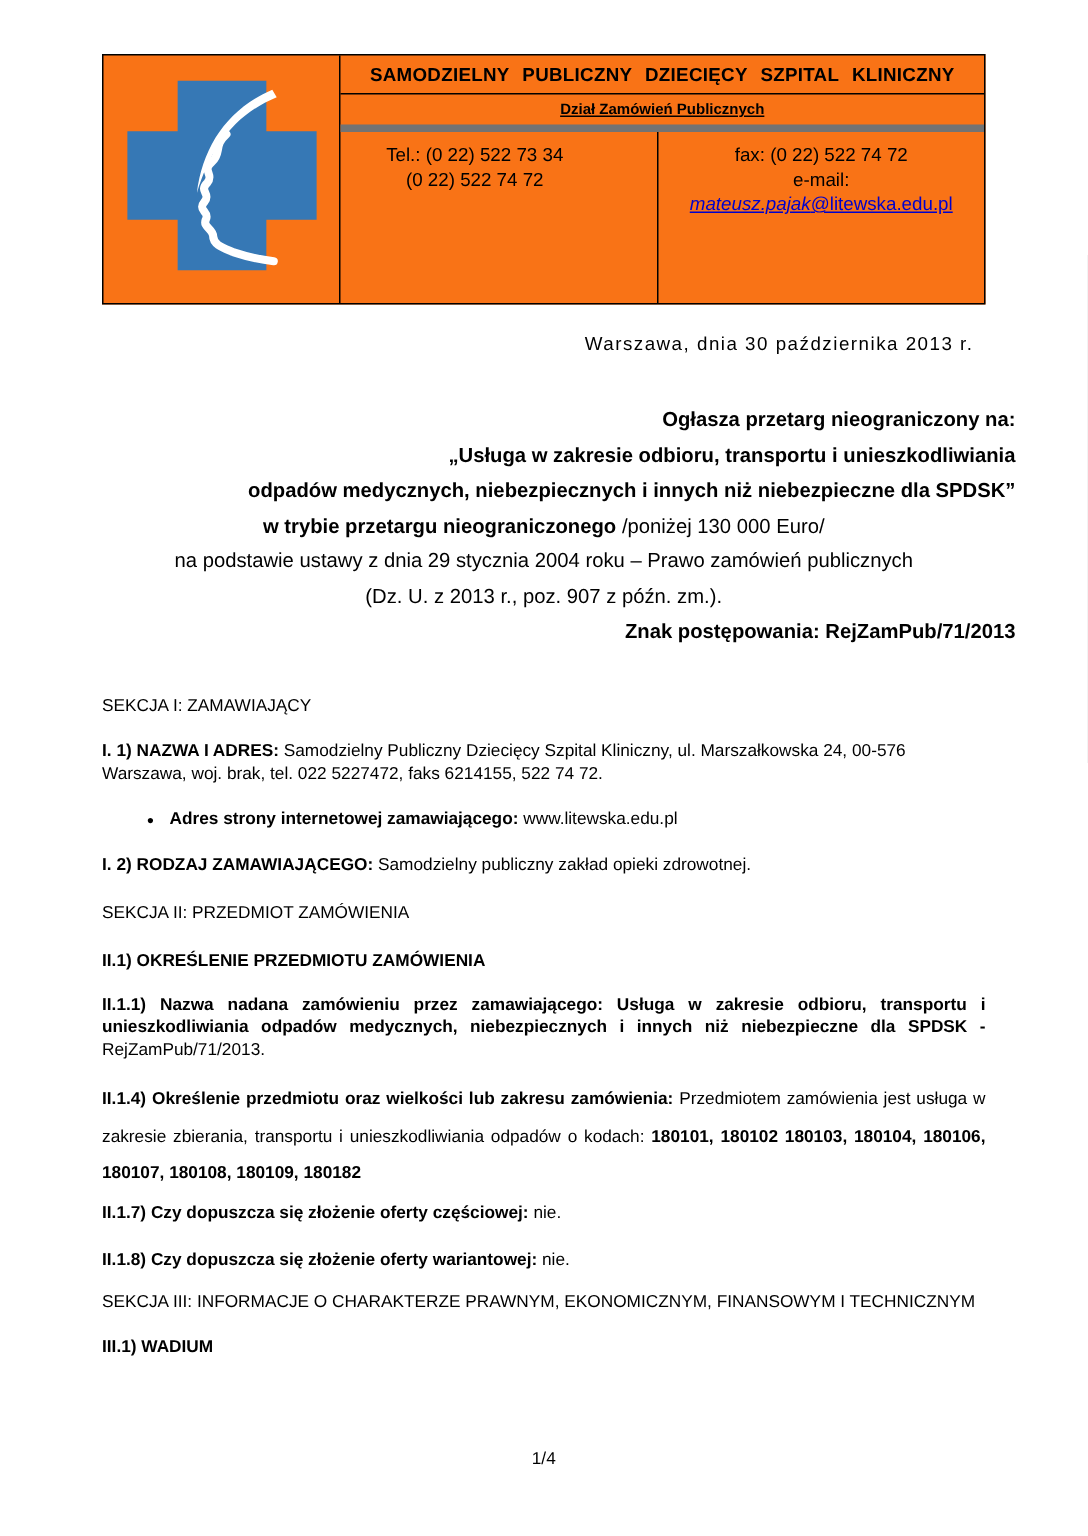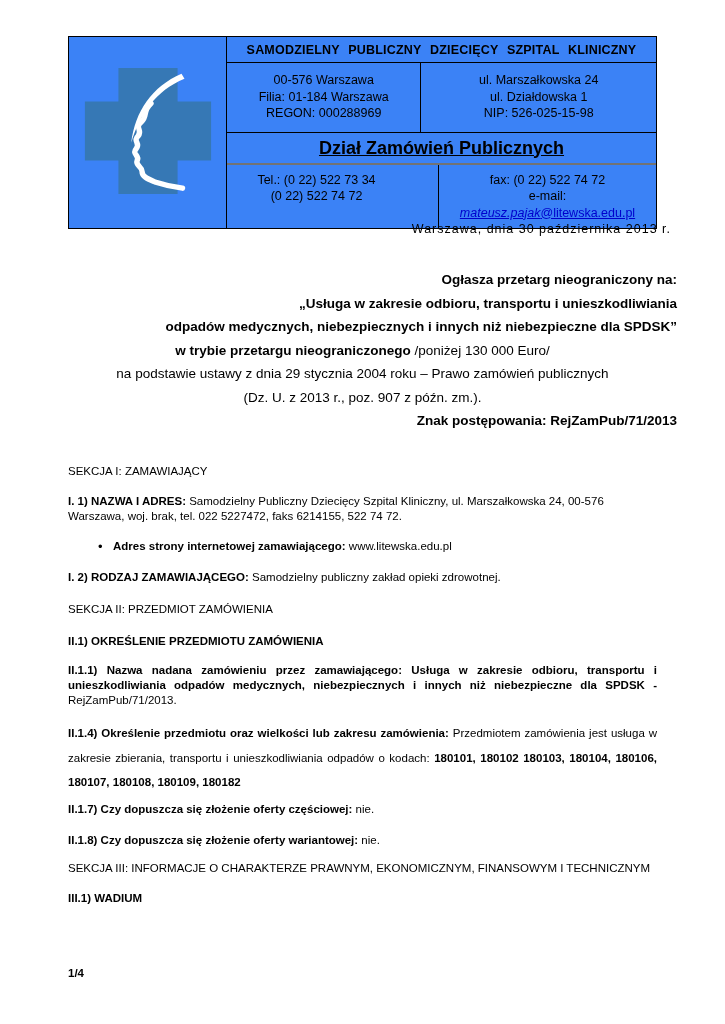--- a/index.html
+++ b/index.html
@@ -6,47 +6,47 @@
   html,body { background:#e9e9e9; }
   body { font-family:"Liberation Sans", sans-serif; color:#000; }
   .page {
     position:relative; width:725px; height:1024px; background:#fff;
     margin:0 auto; overflow:hidden;
   }
 
   
   .header-table {
     position:absolute; top:36px; left:68px; width:589px; min-height:167px;
-    border:1px solid #000; display:flex; background:#3b82f6;
+    border:1px solid #000; display:flex; background:#f97316;
   }
   .logo-cell {
     width:158px; border-right:1px solid #000;
     display:flex; align-items:center; justify-content:center;
   }
   .head-right { flex:1; display:flex; flex-direction:column; font-size:12.5px; }
   .h-title {
     border-bottom:1px solid #000; text-align:center; font-weight:bold;
     font-size:12.5px; padding:6px 2px 5px; word-spacing:5px; letter-spacing:.2px;
   }
   .h-addr { display:flex; border-bottom:1px solid #000; }
   .h-addr-cell { flex:45; text-align:center; padding:9px 4px 10px; line-height:16.5px; }
   .h-addr-cell.right { flex:55; border-left:1px solid #000; }
   .h-dept {
     text-align:center; font-weight:bold; text-decoration:underline;
-    padding:5px 4px 4px; border-bottom:2px solid #737373; font-size:18px;
+    padding:5px 4px 4px; border-bottom:5px solid #737373; font-size:10px;
   }
   .h-contact { display:flex; flex:1;gap:32px; }
   .h-contact-cell { flex:45; text-align:center; padding:7px 4px; line-height:16.5px; }
   .h-contact-cell.right { flex:55; border-left:1px solid #000; }
   .email-link { color:#0000cc; text-decoration:underline; cursor:pointer; }
   .email-user { font-style:italic; }
 
   
   .date-line {
-    position:absolute; top:222px; left:82px; width:589px;
+    position:absolute; top:222px; left:60px; width:589px;
     text-align:right; font-size:12.5px; letter-spacing:1px;
   }
 
   
   .title-block {
     position:absolute; top:268px; left:48px; width:629px;
     text-align:center; font-size:13.5px; line-height:23.5px;
   }
   .title-block .b { font-weight:bold;text-align:right; }
 
@@ -64,21 +64,21 @@
   .mb14 { margin-bottom:14px !important; }
   .mb16 { margin-bottom:16px !important; }
   .mb17 { margin-bottom:17px !important; }
   .wide-lines { line-height:24.5px; margin-bottom:7px !important; }
   .bullet-row { display:flex; margin:5px 0 16px; }
   .bullet-dot { width:15px; margin-left:30px; font-size:13px; }
 
   
   .footer {
     position:absolute; top:967px; left:68px; width:589px;
-    text-align:left; font-weight:bold; font-size:11.5px;
+    text-align:center; font-weight:normal; font-size:11.5px;
   }
 </style>
 </head>
 <body>
 
 <div class="page">
 
   <div class="header-table">
     <div class="logo-cell">
       <span>
@@ -86,32 +86,20 @@
           <path d="M40 6 H100 V40 H134 V100 H100 V134 H40 V100 H6 V40 H40 Z" fill="#3678b5"></path>
           <path d="M104 12 C74 25 57 50 53 82 C62 52 78 29 107 17 Z" fill="#ffffff"></path>
           <path d="M73 42 C64 50 70 55 63 61 C56 67 65 69 60 75 C54 81 63 82 58 88
                    C53 94 62 94 59 100 C57 105 64 106 64 111 C64 117 71 119 78 122
                    C87 125 97 127 105 128" fill="none" stroke="#ffffff" stroke-width="5.5" stroke-linecap="round"></path>
         </svg>
       </span>
     </div>
     <div class="head-right">
       <div class="h-title">SAMODZIELNY PUBLICZNY DZIECIĘCY SZPITAL KLINICZNY</div>
-      <div class="h-addr">
-        <div class="h-addr-cell">
-          <div>00-576 Warszawa</div>
-          <div>Filia: 01-184 Warszawa</div>
-          <div>REGON: 000288969</div>
-        </div>
-        <div class="h-addr-cell right">
-          <div>ul. Marszałkowska 24</div>
-          <div>ul. Działdowska 1</div>
-          <div>NIP: 526-025-15-98</div>
-        </div>
-      </div>
       <div class="h-dept">Dział Zamówień Publicznych</div>
       <div class="h-contact">
         <div class="h-contact-cell">
           <div>Tel.: (0 22) 522 73 34</div>
           <div>(0 22) 522 74 72</div>
         </div>
         <div class="h-contact-cell right">
           <div>fax: (0 22) 522 74 72</div>
           <div><span>e-mail: </span><a class="email-link"><span class="email-user">mateusz.pajak</span><span>@litewska.edu.pl</span></a></div>
         </div>

